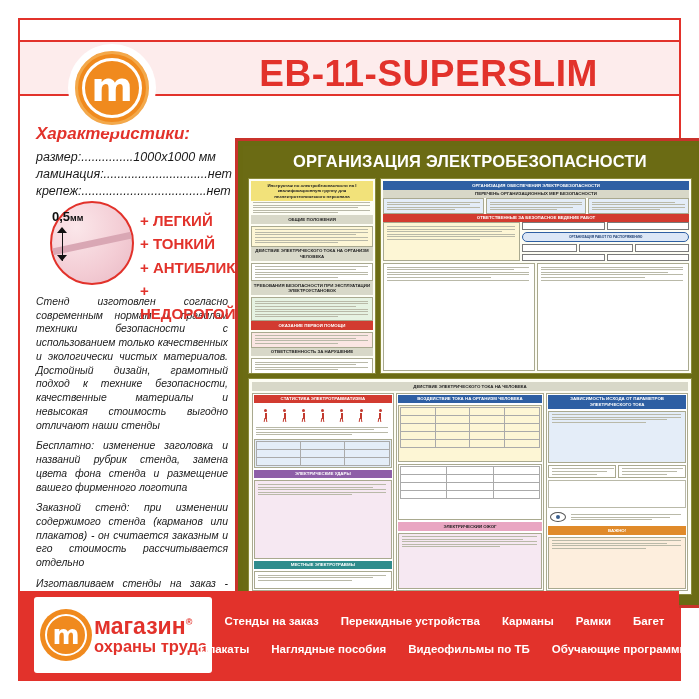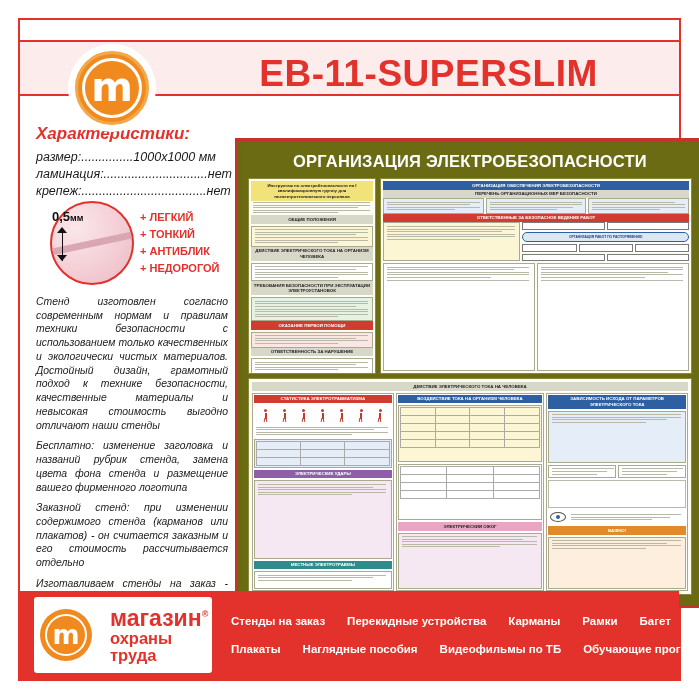--- a/index.html
+++ b/index.html
@@ -106,21 +106,21 @@
   .arrow-up,.arrow-down{
     position:absolute;left:5px;width:0;height:0;border-left:5px solid transparent;border-right:5px solid transparent;
   }
   .arrow-up{top:-2px;border-bottom:6px solid #111;}
   .arrow-down{top:26px;border-top:6px solid #111;}
   .mm-label{
     position:absolute;left:18px;top:8px;font-size:13px;font-weight:bold;color:#111;
   }
   .mm-label small{font-size:9px;font-weight:bold;}
   .bullets{
-    position:absolute;left:106px;top:8px;font-size:11px;font-weight:bold;color:#e2322b;
+    position:absolute;left:106px;top:8px;font-size:15px;font-weight:bold;color:#e2322b;
     line-height:1.55;
   }
 
   .para{
     font-size:10.4px;line-height:1.32;color:#1b1b1b;margin:7px 2px;
     font-style:italic;text-align:justify;
   }
 
   
   .poster{
@@ -217,30 +217,30 @@
     display:flex;align-items:center;padding-left:6px;box-sizing:border-box;
   }
   .fl-circle{
     width:52px;height:52px;border-radius:50%;background:#f08a1e;
     display:flex;align-items:center;justify-content:center;position:relative;flex:0 0 auto;
   }
   .fl-circle:after{
     content:"";position:absolute;left:5px;top:5px;right:5px;bottom:5px;border-radius:50%;border:2.5px solid #fff;
   }
   .fl-letter{color:#fff;font-size:26px;font-weight:bold;font-family:"DejaVu Sans", sans-serif;position:relative;z-index:2;}
-  .fl-text{margin-left:18px;line-height:1.05;}
+  .fl-text{margin-left:2px;line-height:1.05;}
   .fl-1{color:#e2322b;font-size:23px;font-weight:bold;}
   .fl-1 sup{font-size:9px;vertical-align:super;}
   .fl-2{color:#e2322b;font-size:16.5px;font-weight:bold;}
 
   .footer-links{
     position:absolute;left:200px;right:10px;top:10px;bottom:10px;
     display:flex;flex-direction:column;justify-content:center;gap:14px;
   }
-  .flink-row{display:flex;align-items:center;justify-content:flex-start;gap:0;}
+  .flink-row{display:flex;align-items:center;justify-content:center;gap:0;}
   .flink{
     color:#ffffff;font-size:11.5px;font-weight:bold;padding:0 11px;white-space:nowrap;
   }
   .fsep{width:1px;height:14px;background:#ffffff;opacity:.85;}
 </style>
 </head>
 <body>
 
 <div class="page">
   <div class="frame">

